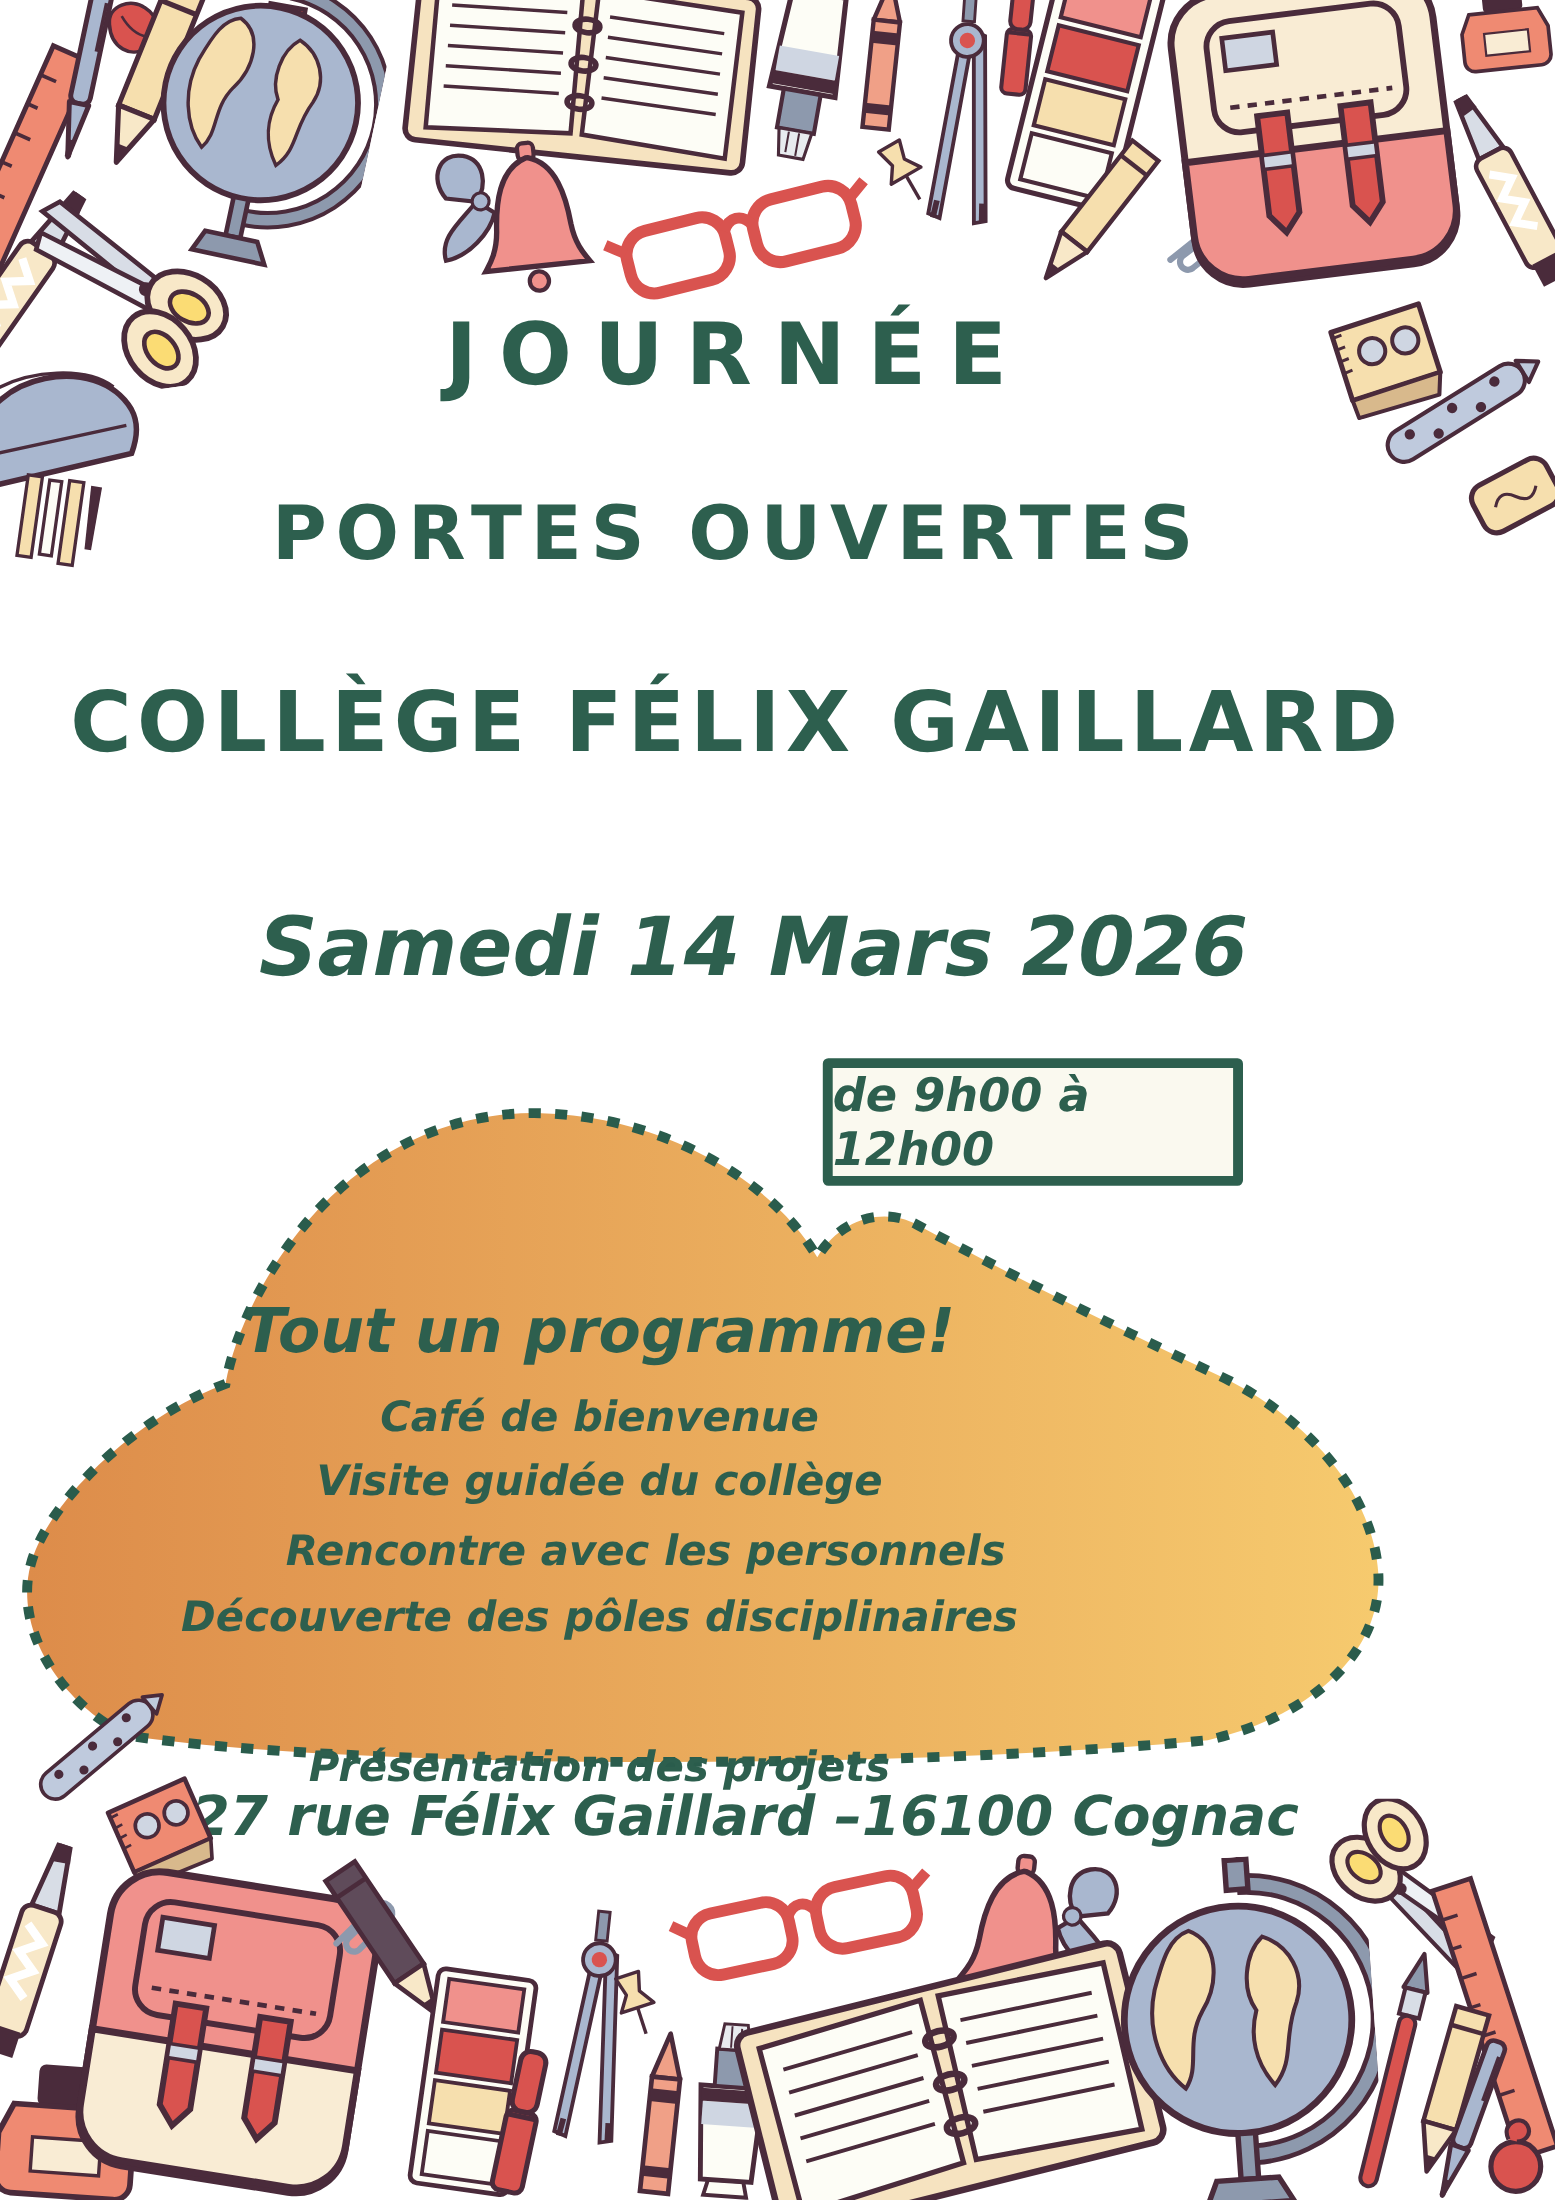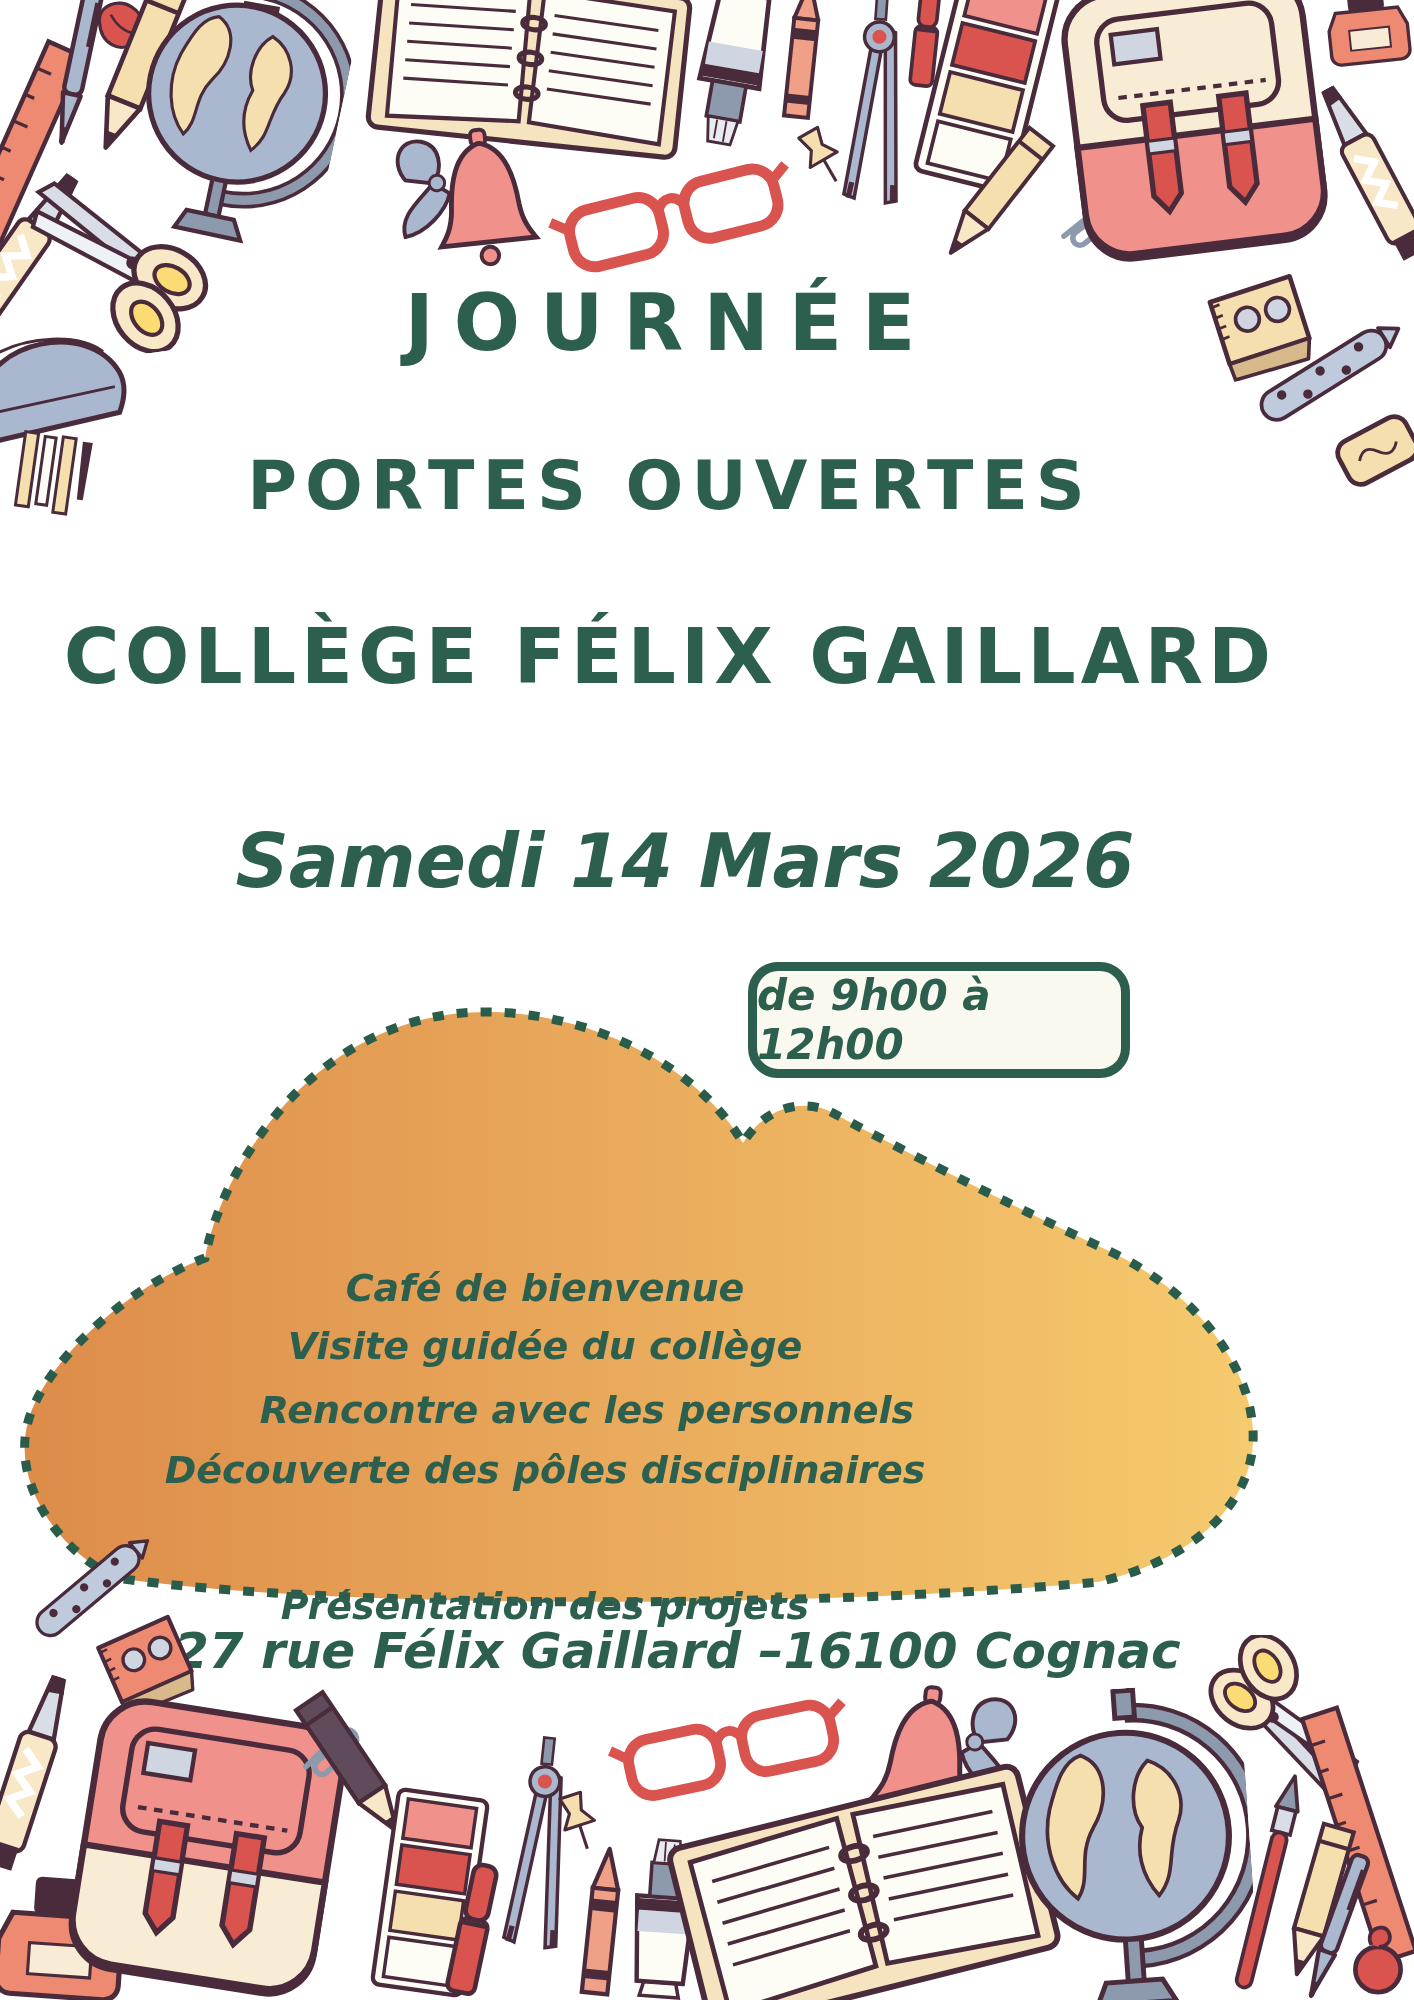--- a/index.html
+++ b/index.html
@@ -6,21 +6,21 @@
   .poster{position:relative;width:1414px;height:2000px;overflow:hidden;background:#ffffff;
           font-family:"DejaVu Sans","Liberation Sans",sans-serif;}
   .doodle{position:absolute;pointer-events:none;}
   .txt{position:absolute;color:#2d5f4e;white-space:nowrap;}
   .headline{left:0;width:1340px;text-align:center;font-weight:bold;}
   .h1{top:278px;font-size:78px;letter-spacing:20px;}
   .h2{top:446px;font-size:68px;letter-spacing:8px;}
   .h3{top:612px;font-size:76px;letter-spacing:5px;}
   .date{top:818px;left:0;width:1370px;text-align:center;font-size:74px;font-weight:bold;font-style:italic;}
   .timebox{position:absolute;left:748px;top:962px;width:364px;height:98px;background:#faf9ef;
-           border:9px solid #2d5f4e;border-radius:30px;display:flex;align-items:center;justify-content:center;}
+           border:9px solid #2d5f4e;border-radius:5px;display:flex;align-items:center;justify-content:center;}
   .timebox span{color:#2d5f4e;font-size:42px;font-weight:bold;font-style:italic;}
   .cloudtxt{left:0;width:1090px;text-align:center;font-weight:bold;font-style:italic;}
   .ct-head{top:1178px;font-size:56px;}
   .ct-i0{top:1266px;} .ct-i1{top:1324px;} .ct-i2{top:1388px;padding-left:42px;} .ct-i3{top:1448px;} .ct-i4{top:1584px;}
   .ct-item{font-size:38px;}
   .address{top:1622px;left:0;width:1320px;text-align:center;font-size:50px;font-weight:bold;font-style:italic;}
 </style>
 </head>
 <body>
 
@@ -287,20 +287,21 @@
   <div class="txt date">Samedi 14 Mars 2026</div>
 
   <div class="timebox">
     <span>de 9h00 à 12h00</span>
   </div>
 
   <svg class="doodle" style="left:0;top:960px;width:1414px;height:680px" viewBox="0 0 1414 680">
     <path d="M117,618 C55,590 12,520 28,462 C42,408 120,330 205,298 C222,205 320,48 492,52 C600,55 700,110 743,183 C765,146 805,138 833,153 C898,188 1010,245 1107,290 C1185,326 1248,395 1253,470 C1257,540 1195,600 1098,622 C800,650 320,648 117,618 Z" fill="url(#cloudGrad)" stroke="#2a5c4c" stroke-width="9" stroke-dasharray="11 13"></path>
   </svg>
 
+  <div class="txt cloudtxt ct-head">Tout un programme!</div>
   <div class="txt cloudtxt ct-item ct-i0">Café de bienvenue</div>
   <div class="txt cloudtxt ct-item ct-i1">Visite guidée du collège</div>
   <div class="txt cloudtxt ct-item ct-i2">Rencontre avec les personnels</div>
   <div class="txt cloudtxt ct-item ct-i3">Découverte des pôles disciplinaires</div>
   <div class="txt cloudtxt ct-item ct-i4">Présentation des projets</div>
 
   <div class="txt address">227 rue Félix Gaillard –16100 Cognac</div>
 
   <svg class="doodle" style="left:18px;top:1545px;width:150px;height:85px;transform:rotate(-40deg)">
       <use href="#sym-polkapen"></use>

